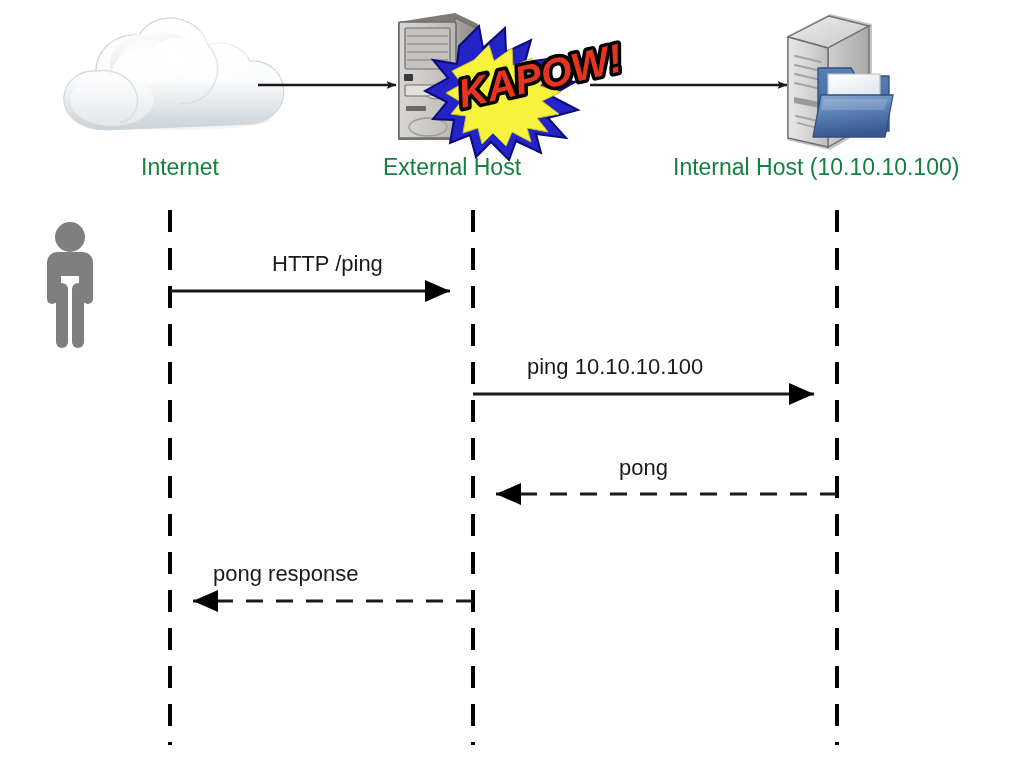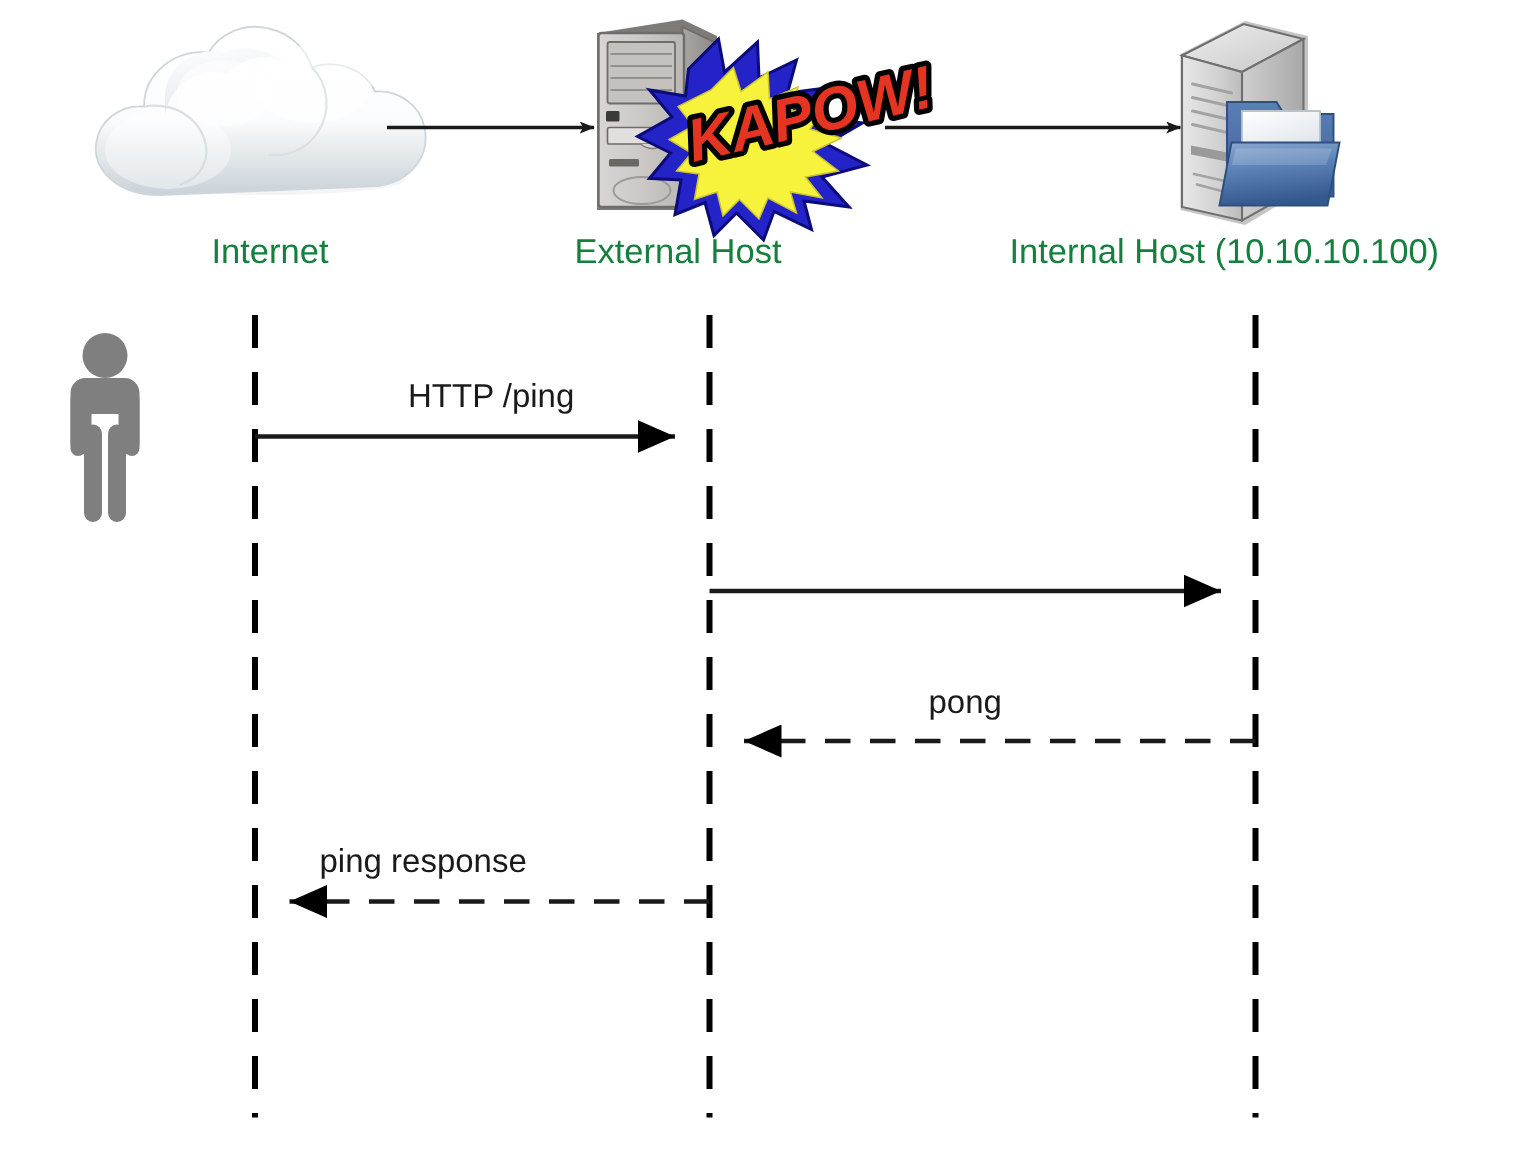--- a/index.html
+++ b/index.html
@@ -226,16 +226,17 @@
     <g>
       <line x1="837" y1="494" x2="496" y2="494" stroke="#1a1a1a" stroke-width="3" stroke-dasharray="17 13" marker-end="url(#seqArrowL)"></line>
     </g>
 
     <g>
       <line x1="473" y1="601" x2="193" y2="601" stroke="#1a1a1a" stroke-width="3" stroke-dasharray="17 13" marker-end="url(#seqArrowL)"></line>
     </g>
   </svg>
 
   <div class="msg-label" style="left:236px; top:253px;margin-left:36px;">HTTP /ping</div>
+  <div class="msg-label" style="left:527px; top:356px;">ping 10.10.10.100</div>
   <div class="msg-label" style="left:619px; top:457px;text-align:right;">pong</div>
-  <div class="msg-label" style="left:213px; top:563px;">ping response</div>
+  <div class="msg-label" style="left:213px; top:563px;">pong response</div>
 
 </div>
 
 </body></html>

